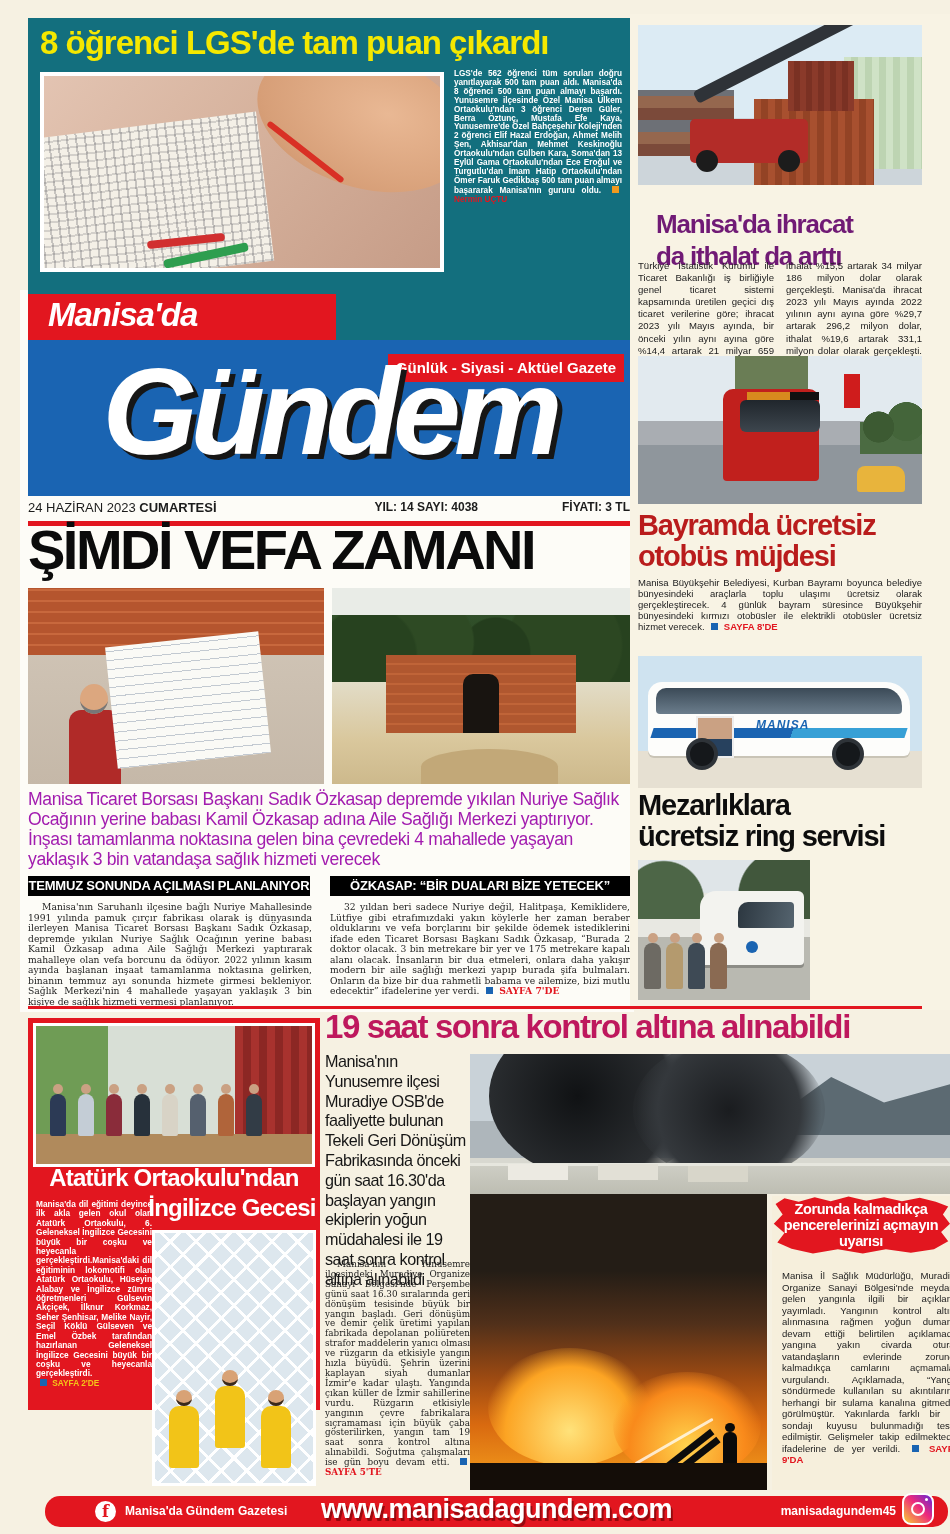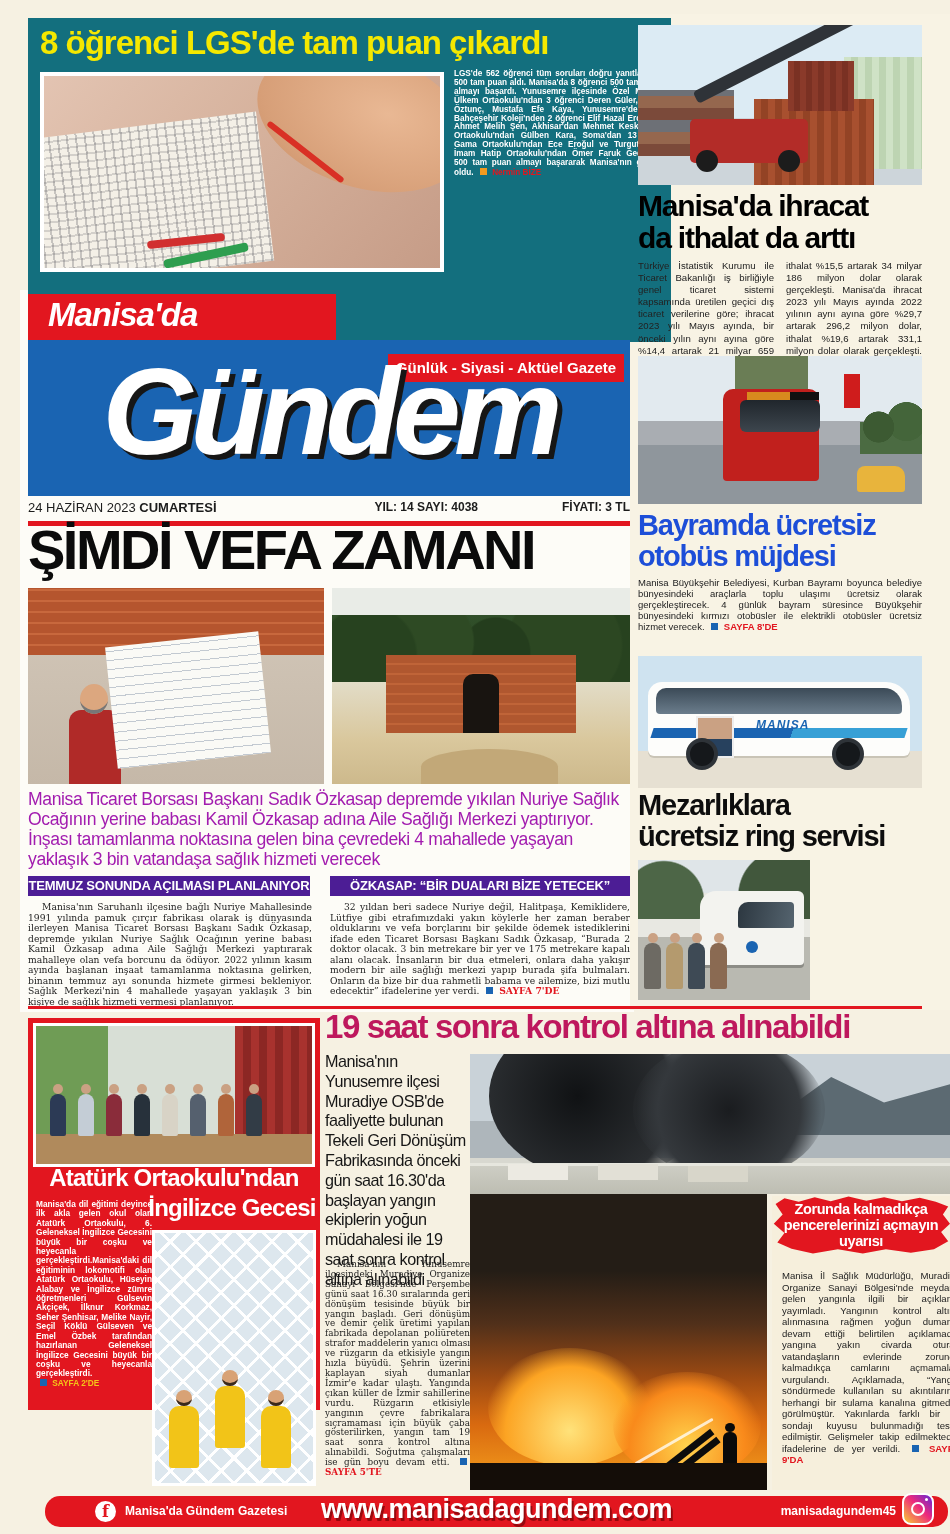--- a/index.html
+++ b/index.html
@@ -10,21 +10,21 @@
   .jt{text-align:justify;}
   .sq{display:inline-block;width:7px;height:7px;margin:0 3px 0 4px;background:#1a64b2;}
   .sq.orange{background:#f29a1e;}
   .ref{color:#e2161f;font-weight:bold;}
 
   
   [data-name="white-panel-left"]{left:20px;top:290px;width:614px;height:722px;background:#fdfcf7;}
   [data-name="right-column-bg"]{left:630px;top:14px;width:320px;height:996px;background:#f8f3e4;}
 
   
-  [data-name="story-lgs"]{left:28px;top:18px;width:602px;height:324px;background:#136f7e;padding-left:41px;}
+  [data-name="story-lgs"]{left:28px;top:18px;width:602px;height:324px;background:#136f7e;}
   [data-name="lgs-headline"]{position:absolute;left:12px;top:6px;right:8px;margin:0;color:#f5e800;
     font-size:33px;font-weight:900;letter-spacing:-1px;line-height:38px;}
   [data-name="lgs-photo"]{left:12px;top:54px;width:396px;height:192px;border:4px solid #fff;
     background:linear-gradient(130deg,#e3c4b2,#d6b29d 45%,#c69c87);}
   [data-name="exam-sheet-graphic"]{position:absolute;left:-6%;top:26%;width:62%;height:78%;background:#f4f0e7;transform:rotate(-7deg);
     background-image:repeating-linear-gradient(90deg,rgba(60,60,70,.25) 0 2px,transparent 2px 9px),
                      repeating-linear-gradient(0deg,rgba(60,60,70,.18) 0 2px,transparent 2px 8px);}
   [data-name="hand-graphic"]{position:absolute;right:-8%;top:-12%;width:55%;height:70%;border-radius:50%;
     background:radial-gradient(ellipse at 60% 40%,#e9b894,#d79f78 70%,#c98f66);transform:rotate(18deg);}
   [data-name="pencil-graphic"]{position:absolute;right:22%;top:38%;width:95px;height:6px;background:#d93025;transform:rotate(38deg);border-radius:3px;}
@@ -42,22 +42,22 @@
   [data-name="stacker-boom-graphic"]{position:absolute;left:48px;top:26px;width:178px;height:13px;background:#2f3338;transform:rotate(-27deg);border-radius:4px;}
   [data-name="stacker-body-graphic"]{position:absolute;left:52px;bottom:14%;width:118px;height:44px;background:#b32c28;border-radius:5px;}
   [data-name="stacker-wheel1-graphic"],[data-name="stacker-wheel2-graphic"]{position:absolute;bottom:8%;width:22px;height:22px;border-radius:50%;background:#1c1c1c;}
   [data-name="stacker-wheel1-graphic"]{left:58px;} [data-name="stacker-wheel2-graphic"]{left:140px;}
   [data-name="container-green-graphic"]{position:absolute;right:0;top:32px;width:78px;height:112px;
     background:repeating-linear-gradient(90deg,#cfe2c6 0 7px,#bdd4b2 7px 14px);}
   [data-name="container-brown-graphic"]{position:absolute;right:48px;bottom:0;width:120px;height:86px;
     background:repeating-linear-gradient(90deg,#a8502f 0 7px,#934325 7px 14px);}
   [data-name="container-held-graphic"]{position:absolute;left:150px;top:36px;width:66px;height:50px;
     background:repeating-linear-gradient(90deg,#8a3a2a 0 6px,#7a3123 6px 12px);}
-  [data-name="trade-headline"]{position:absolute;left:0;top:172px;margin:0;color:#000000;
-    font-size:30px;font-weight:900;letter-spacing:-1.2px;line-height:32px;}
+  [data-name="trade-headline"]{position:absolute;left:0;top:172px;margin:18px;color:#701a75;
+    font-size:26px;font-weight:900;letter-spacing:-1.2px;line-height:32px;}
   [data-name="trade-columns"]{position:absolute;left:0;top:242px;width:284px;}
   [data-name="trade-columns"] p{margin:0;font-size:9.6px;line-height:12.1px;color:#222;width:136px;float:left;}
   [data-name="trade-col2"]{margin-left:12px !important;}
 
   
   [data-name="masthead"]{left:28px;top:294px;width:602px;height:232px;}
   [data-name="masthead-kicker"]{position:absolute;left:0;top:0;width:308px;height:46px;background:#e2161f;}
   [data-name="masthead-kicker-text"]{position:absolute;left:20px;top:2px;color:#fff;font-size:33px;font-weight:900;font-style:italic;letter-spacing:-1px;}
   [data-name="masthead-blue-box"]{position:absolute;left:0;top:46px;width:602px;height:156px;background:#1a64b2;}
   [data-name="masthead-tagline"]{position:absolute;right:6px;top:14px;width:236px;height:28px;background:#e2161f;color:#fff;
@@ -87,41 +87,41 @@
   [data-name="trees-band-graphic"]{position:absolute;left:0;top:14%;width:100%;height:34%;
     background:radial-gradient(circle at 12% 60%,#27421f 18%,transparent 19%),radial-gradient(circle at 32% 40%,#2e4a24 22%,transparent 23%),
       radial-gradient(circle at 55% 55%,#243d1d 20%,transparent 21%),radial-gradient(circle at 78% 45%,#2c4722 24%,transparent 25%),
       radial-gradient(circle at 95% 60%,#27421f 18%,transparent 19%),linear-gradient(#31502a,#27411f);}
   [data-name="building-graphic"]{position:absolute;left:18%;top:34%;width:64%;height:40%;
     background:repeating-linear-gradient(0deg,#b0572f 0 8px,#c06438 8px 10px);}
   [data-name="doorway-graphic"]{position:absolute;left:44%;top:44%;width:12%;height:30%;background:#181410;border-radius:10px 10px 0 0;}
   [data-name="dirt-mound-graphic"]{position:absolute;left:30%;bottom:0;width:46%;height:18%;border-radius:50% 50% 0 0;background:#c2a878;}
   [data-name="vefa-lede"]{position:absolute;left:0;top:266px;width:602px;margin:0;color:#a21caf;
     font-size:17.6px;line-height:19.9px;letter-spacing:-0.4px;}
-  .label{position:absolute;top:352px;height:20px;background:#4c1d95;color:#fff;font-size:13px;font-weight:800;
+  .label{position:absolute;top:352px;height:20px;background:#000000;color:#fff;font-size:13px;font-weight:800;
     text-align:center;line-height:20px;letter-spacing:-0.2px;}
   [data-name="vefa-label-left"]{left:0;width:282px;}
   [data-name="vefa-label-right"]{left:302px;width:300px;}
   .serifcol{position:absolute;top:378px;margin:0;font-family:"DejaVu Serif",serif;font-size:9.2px;line-height:10.5px;color:#1d1d1d;text-indent:14px;}
   [data-name="vefa-col-left"]{left:0;width:284px;}
   [data-name="vefa-col-right"]{left:302px;width:300px;}
 
   
   [data-name="story-busfree"]{left:638px;top:356px;width:284px;height:280px;}
   [data-name="street-photo"]{left:0;top:0;width:284px;height:148px;background:linear-gradient(#e2eaef 0 44%,#a9adb2 44% 60%,#8f969c 60%);}
   [data-name="overpass-graphic"]{position:absolute;left:34%;top:0;width:26%;height:26%;background:#6a7d55;box-shadow:0 4px 0 #555;}
   [data-name="city-bus-graphic"]{position:absolute;left:30%;top:22%;width:96px;height:92px;background:#c1201d;border-radius:10px 10px 4px 4px;}
   [data-name="bus-windshield-graphic"]{position:absolute;left:33%;top:30%;width:80px;height:32px;background:linear-gradient(#20262c,#3d464e);border-radius:6px;margin-left:8px;}
   [data-name="bus-sign-graphic"]{position:absolute;left:34%;top:24%;width:72px;height:8px;background:#111;margin-left:12px;
     background-image:linear-gradient(90deg,#d88a1e 0 60%,#111 60%);}
   [data-name="flag-banner-graphic"]{position:absolute;right:22%;top:12%;width:16px;height:34px;background:#cf1c1c;}
   [data-name="street-trees-graphic"]{position:absolute;right:0;top:30%;width:22%;height:36%;
     background:radial-gradient(circle at 30% 50%,#3c5a32 30%,transparent 31%),radial-gradient(circle at 75% 40%,#44653a 34%,transparent 35%),linear-gradient(transparent 40%,#4b6b42 41%);}
   [data-name="taxi-graphic"]{position:absolute;right:6%;bottom:8%;width:48px;height:26px;background:#e8b43c;border-radius:8px 10px 3px 3px;}
-  [data-name="busfree-headline"]{position:absolute;left:0;top:154px;margin:0;color:#1d4ed8;font-size:29px;font-weight:900;letter-spacing:-1.2px;line-height:31px;}
+  [data-name="busfree-headline"]{position:absolute;left:0;top:154px;margin:0;color:#b91c1c;font-size:29px;font-weight:900;letter-spacing:-1.2px;line-height:31px;}
   [data-name="busfree-body"]{position:absolute;left:0;top:222px;width:284px;margin:0;font-size:9.5px;line-height:10.9px;color:#222;}
 
   
   [data-name="coach-photo"]{left:638px;top:656px;width:284px;height:132px;background:linear-gradient(#cfe3f0 0 72%,#e6e0d2 72%);}
   [data-name="coach-body-graphic"]{position:absolute;left:10px;right:12px;top:26px;height:74px;background:#fdfdfb;border-radius:14px 24px 6px 6px;box-shadow:0 2px 0 #c9c4b6;}
   [data-name="coach-windows-graphic"]{position:absolute;left:18px;right:20px;top:32px;height:26px;background:linear-gradient(#3b4a57,#6b7d8c);border-radius:10px 18px 4px 4px;}
   [data-name="coach-stripe-graphic"]{position:absolute;left:14px;right:16px;top:72px;height:10px;background:linear-gradient(90deg,#1a64b2 0 55%,#37a0d6 55%);transform:skewX(-18deg);}
   [data-name="coach-portrait-graphic"]{position:absolute;left:58px;top:60px;width:34px;height:38px;background:linear-gradient(#caa183 0 55%,#27415e 55%);border:2px solid #eee;}
   [data-name="coach-brand-text"]{position:absolute;left:118px;top:62px;color:#1a64b2;font-size:12px;font-weight:900;font-style:italic;letter-spacing:1px;}
   [data-name="coach-wheel1-graphic"],[data-name="coach-wheel2-graphic"]{position:absolute;bottom:18px;width:24px;height:24px;border-radius:50%;background:#15181b;border:4px solid #2e3338;}
@@ -240,21 +240,21 @@
     <div class="ph" data-name="lgs-photo">
       <div data-name="hand-graphic"></div>
       <div data-name="exam-sheet-graphic"></div>
       <div data-name="pencil-graphic"></div>
       <div data-name="crayon-green-graphic"></div>
       <div data-name="crayon-red-graphic"></div>
     </div>
     <p class="jt" data-name="lgs-body">
       <span data-name="lgs-body-text">LGS'de 562 öğrenci tüm soruları doğru yanıtlayarak 500 tam puan aldı. Manisa'da 8 öğrenci 500 tam puan almayı başardı. Yunusemre ilçesinde Özel Manisa Ülkem Ortaokulu'ndan 3 öğrenci Deren Güler, Berra Öztunç, Mustafa Efe Kaya, Yunusemre'de Özel Bahçeşehir Koleji'nden 2 öğrenci Elif Hazal Erdoğan, Ahmet Melih Şen, Akhisar'dan Mehmet Keskinoğlu Ortaokulu'ndan Gülben Kara, Soma'dan 13 Eylül Gama Ortaokulu'ndan Ece Eroğul ve Turgutlu'dan İmam Hatip Ortaokulu'ndan Ömer Faruk Gedikbaş 500 tam puan almayı başararak Manisa'nın gururu oldu.</span>
       <span class="sq orange" data-name="byline-square-icon"></span>
-      <span data-name="lgs-byline">Nermin BİZE</span>
+      <span data-name="lgs-byline">Nermin UÇTU</span>
     </p>
   </section>
 
   <section class="abs" data-name="story-trade">
     <div class="ph" data-name="port-photo">
       <div data-name="container-stack-graphic"></div>
       <div data-name="container-green-graphic"></div>
       <div data-name="container-brown-graphic"></div>
       <div data-name="stacker-boom-graphic"></div>
       <div data-name="container-held-graphic"></div>

